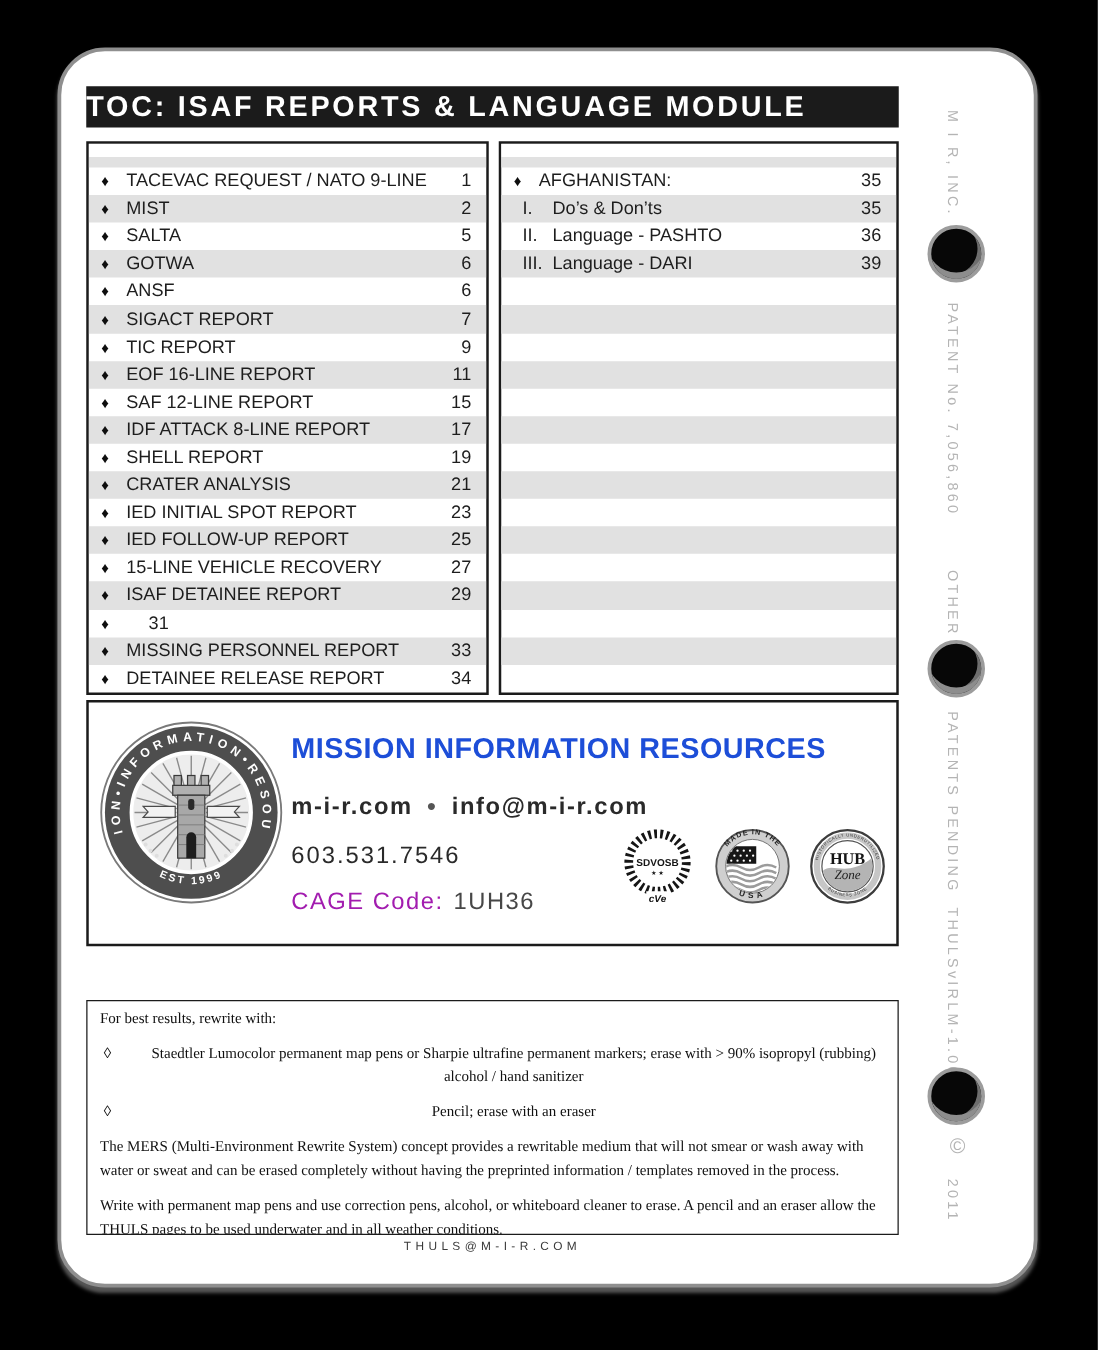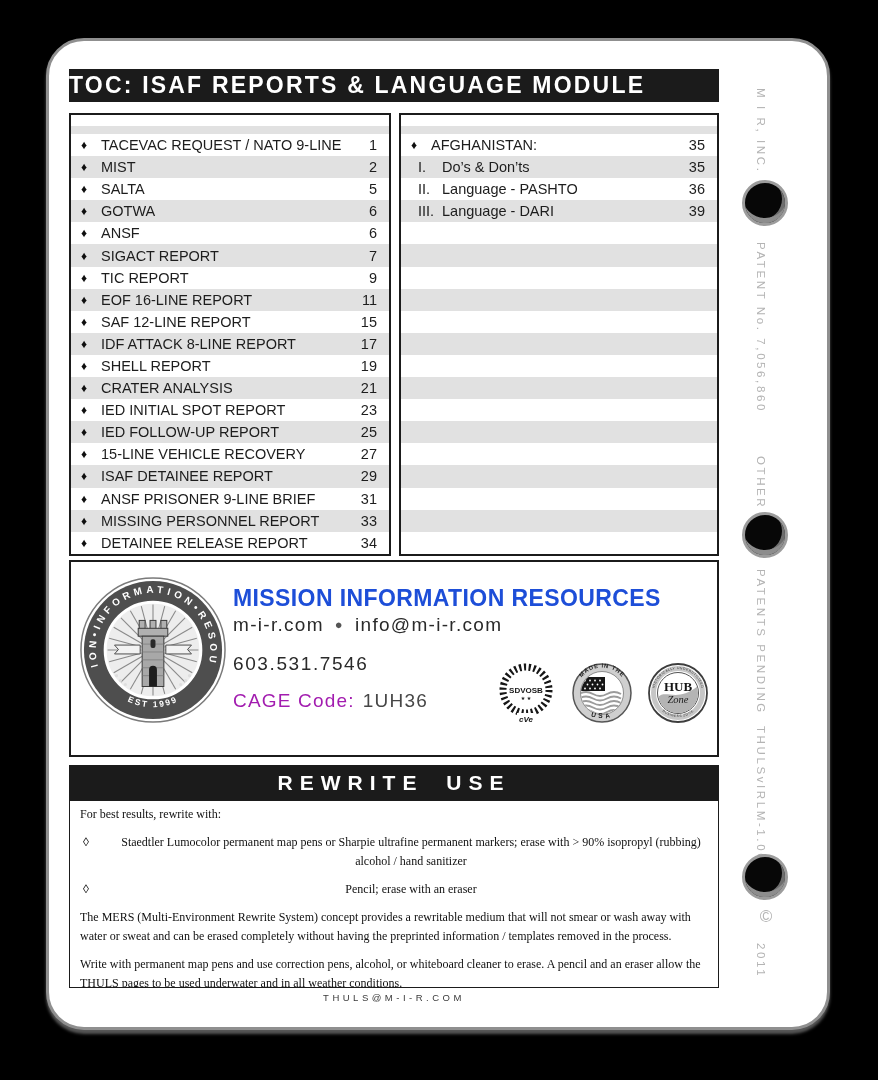--- a/index.html
+++ b/index.html
@@ -29,21 +29,21 @@
   .toc-row .numeral { width:24px; margin-left:7px; }
   .toc-row .lbl { flex:1; overflow:hidden; }
   .toc-row .pg { width:34px; text-align:right; }
 
   
   .company-box { position:absolute; left:20px; top:519px; width:650px; height:197px;
                  border:2px solid #1b1b1b; background:#fff; }
   .company-logo { position:absolute; left:8px; top:14px; }
   .company-info { position:absolute; left:162px; top:14px; }
   .company-name { font-size:23px; font-weight:bold; color:#1d4ed8; letter-spacing:.4px; margin-top:9px; }
-  .company-contact { margin-top:2px; font-size:19px; color:#2a2a2a; letter-spacing:1.3px; }
+  .company-contact { margin-top:23px; font-size:19px; color:#2a2a2a; letter-spacing:1.3px;font-weight:bold; }
   .company-contact .dot { display:inline-block; margin:0 11px; color:#555; font-size:13px; vertical-align:2px; }
   .company-phone { margin-top:17px; font-size:19px; color:#2a2a2a; letter-spacing:1.6px; }
   .company-cage { margin-top:15px; font-size:19px; letter-spacing:1.2px; }
   .company-cage .cage-lbl { color:#a21caf; }
   .company-cage .cage-val { color:#474747; margin-left:8px; }
   .badges { position:absolute; left:424px; top:100px; display:flex; gap:14px; }
 
   
   .rewrite-bar { position:absolute; left:20px; top:724px; width:650px; height:35px;
                  background:#1b1b1b; color:#fff; display:flex; align-items:center; justify-content:center;
@@ -162,21 +162,20 @@
             <span class="lbl">15-LINE VEHICLE RECOVERY</span>
             <span class="pg">27</span>
           </div>
           <div class="toc-row">
             <span class="bullet">♦</span>
             <span class="lbl">ISAF DETAINEE REPORT</span>
             <span class="pg">29</span>
           </div>
           <div class="toc-row">
             <span class="bullet">♦</span>
-            <span class="lbl">ANSF PRISONER 9-LINE BRIEF</span>
             <span class="pg">31</span>
           </div>
           <div class="toc-row">
             <span class="bullet">♦</span>
             <span class="lbl">MISSING PERSONNEL REPORT</span>
             <span class="pg">33</span>
           </div>
           <div class="toc-row">
             <span class="bullet">♦</span>
             <span class="lbl">DETAINEE RELEASE REPORT</span>
@@ -386,23 +385,20 @@
           <text font-family="Liberation Sans, sans-serif" font-size="3.4" fill="#333" letter-spacing="0.5">
             <textPath href="#hubTop" startOffset="50%" text-anchor="middle">HISTORICALLY UNDERUTILIZED</textPath>
           </text>
           <text font-family="Liberation Sans, sans-serif" font-size="3.4" fill="#333" letter-spacing="0.5">
             <textPath href="#hubBottom" startOffset="50%" text-anchor="middle">BUSINESS ZONE</textPath>
           </text>
         </svg>
       </div>
     </div>
 
-    <div class="rewrite-bar">
-      <span>REWRITE USE</span>
-    </div>
     <div class="rewrite-box">
       <div class="rw-intro">For best results, rewrite with:</div>
       <div id="rw-bullets">
           <div class="rw-bullet">
             <span class="glyph">◊</span>
             <span class="btext">Staedtler Lumocolor permanent map pens or Sharpie ultrafine permanent markers; erase with &gt; 90% isopropyl (rubbing) alcohol / hand sanitizer</span>
           </div>
           <div class="rw-bullet">
             <span class="glyph">◊</span>
             <span class="btext">Pencil; erase with an eraser</span>

